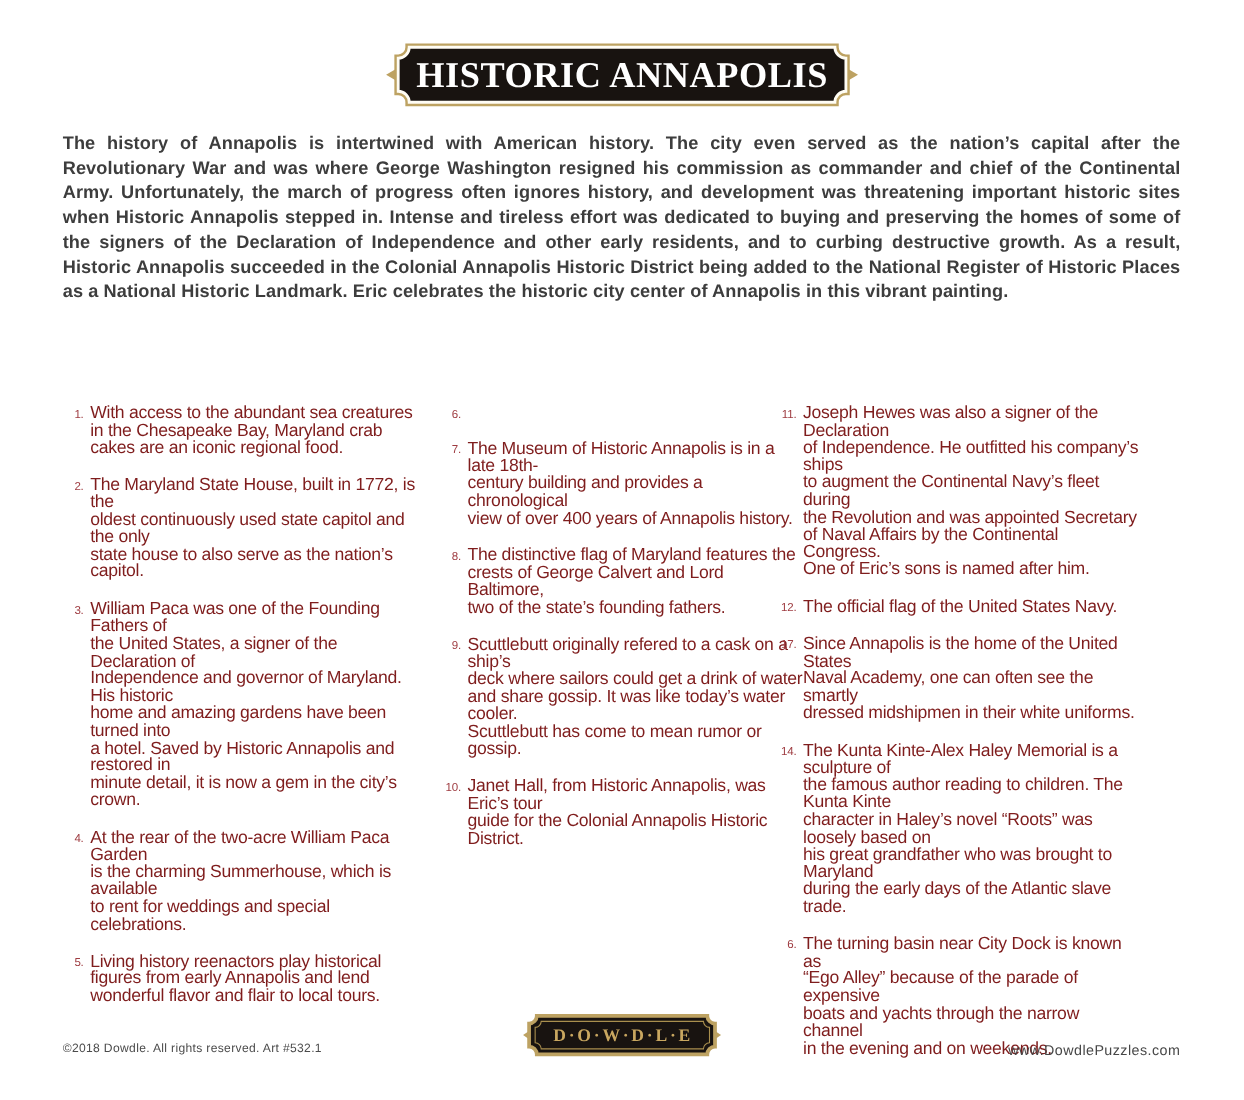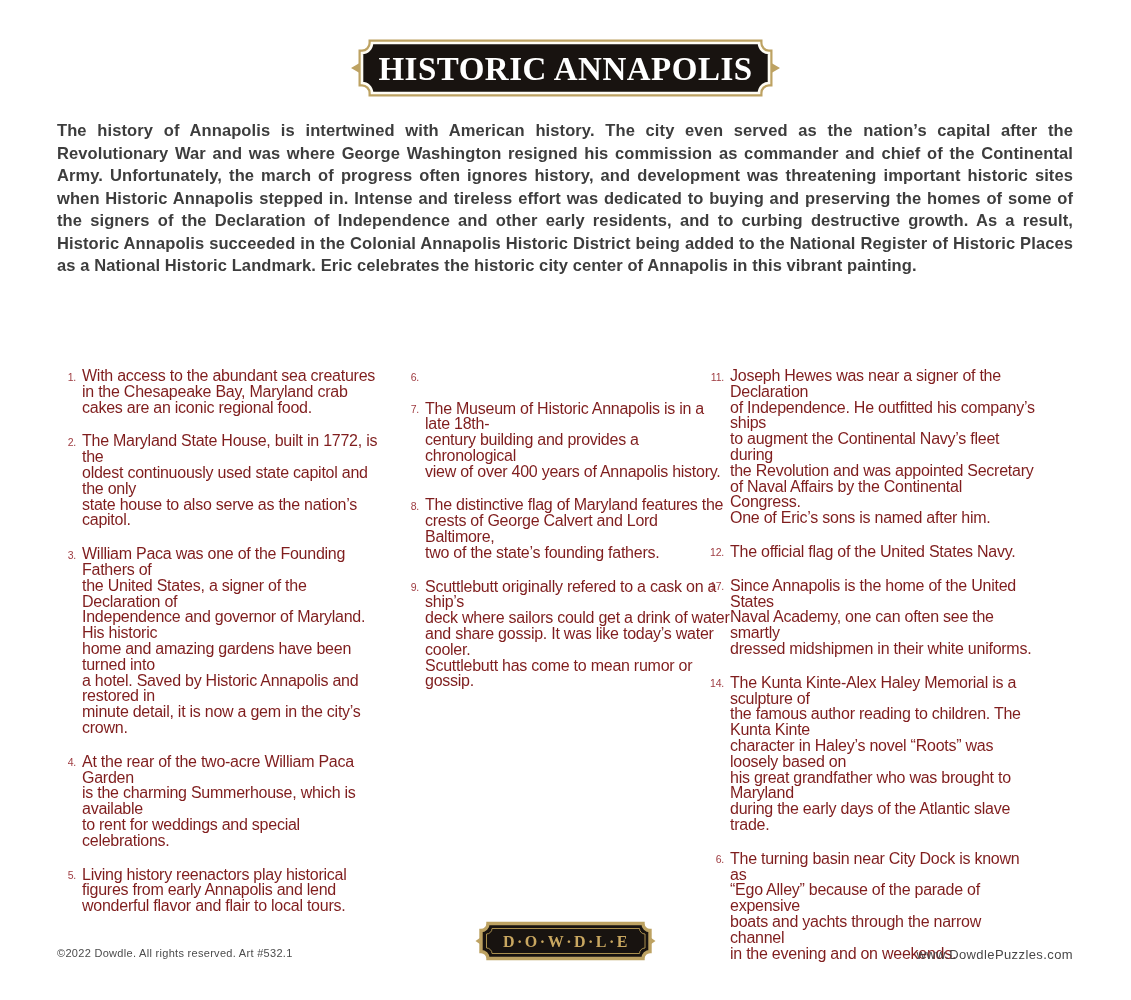--- a/index.html
+++ b/index.html
@@ -116,26 +116,31 @@
 crests of George Calvert and Lord Baltimore,
 two of the state’s founding fathers.</div>
     </div>
     <div class="fact">
       <span class="num">9.</span>
       <div class="txt">Scuttlebutt originally refered to a cask on a ship’s
 deck where sailors could get a drink of water
 and share gossip. It was like today’s water cooler.
 Scuttlebutt has come to mean rumor or gossip.</div>
     </div>
+    <div class="fact">
+      <span class="num">10.</span>
+      <div class="txt">Janet Hall, from Historic Annapolis, was Eric’s tour
+guide for the Colonial Annapolis Historic District.</div>
+    </div>
   </div>
 
   <div class="col col-3">
     <div class="fact">
       <span class="num">11.</span>
-      <div class="txt">Joseph Hewes was near a signer of the Declaration
+      <div class="txt">Joseph Hewes was also a signer of the Declaration
 of Independence. He outfitted his company’s ships
 to augment the Continental Navy’s fleet during
 the Revolution and was appointed Secretary
 of Naval Affairs by the Continental Congress.
 One of Eric’s sons is named after him.</div>
     </div>
     <div class="fact">
       <span class="num">12.</span>
       <div class="txt">The official flag of the United States Navy.</div>
     </div>
@@ -155,21 +160,21 @@
     </div>
     <div class="fact">
       <span class="num">6.</span>
       <div class="txt">The turning basin near City Dock is known as
 “Ego Alley” because of the parade of expensive
 boats and yachts through the narrow channel
 in the evening and on weekends.</div>
     </div>
   </div>
 
-  <div class="copyright">©2022 Dowdle. All rights reserved. Art #532.1</div>
+  <div class="copyright">©2018 Dowdle. All rights reserved. Art #532.1</div>
 
   <svg class="dowdle-logo" viewBox="0 0 185 42">
     <polygon points="9,16.5 2.5,21 9,25.5 7,21" fill="#bda262"></polygon>
     <polygon points="176,16.5 182.5,21 176,25.5 178,21" fill="#bda262"></polygon>
     <path d="M 15 3.5 H 170 A 7 7 0 0 0 177 10.5 V 31.5 A 7 7 0 0 0 170 38.5 H 15 A 7 7 0 0 0 8 31.5 V 10.5 A 7 7 0 0 0 15 3.5 Z" fill="#181310" stroke="#bda262" stroke-width="3.4"></path>
     <path d="M 19 8.5 H 166.5 A 5.5 5.5 0 0 0 172 14 V 28 A 5.5 5.5 0 0 0 166.5 33.5 H 19 A 5.5 5.5 0 0 0 13.5 28 V 14 A 5.5 5.5 0 0 0 19 8.5 Z" fill="none" stroke="#a98f4e" stroke-width="1"></path>
     <text class="logo-text" x="93.5" y="26.5" text-anchor="middle">D·O·W·D·L·E</text>
   </svg>
 
   <div class="website">www.DowdlePuzzles.com</div>

